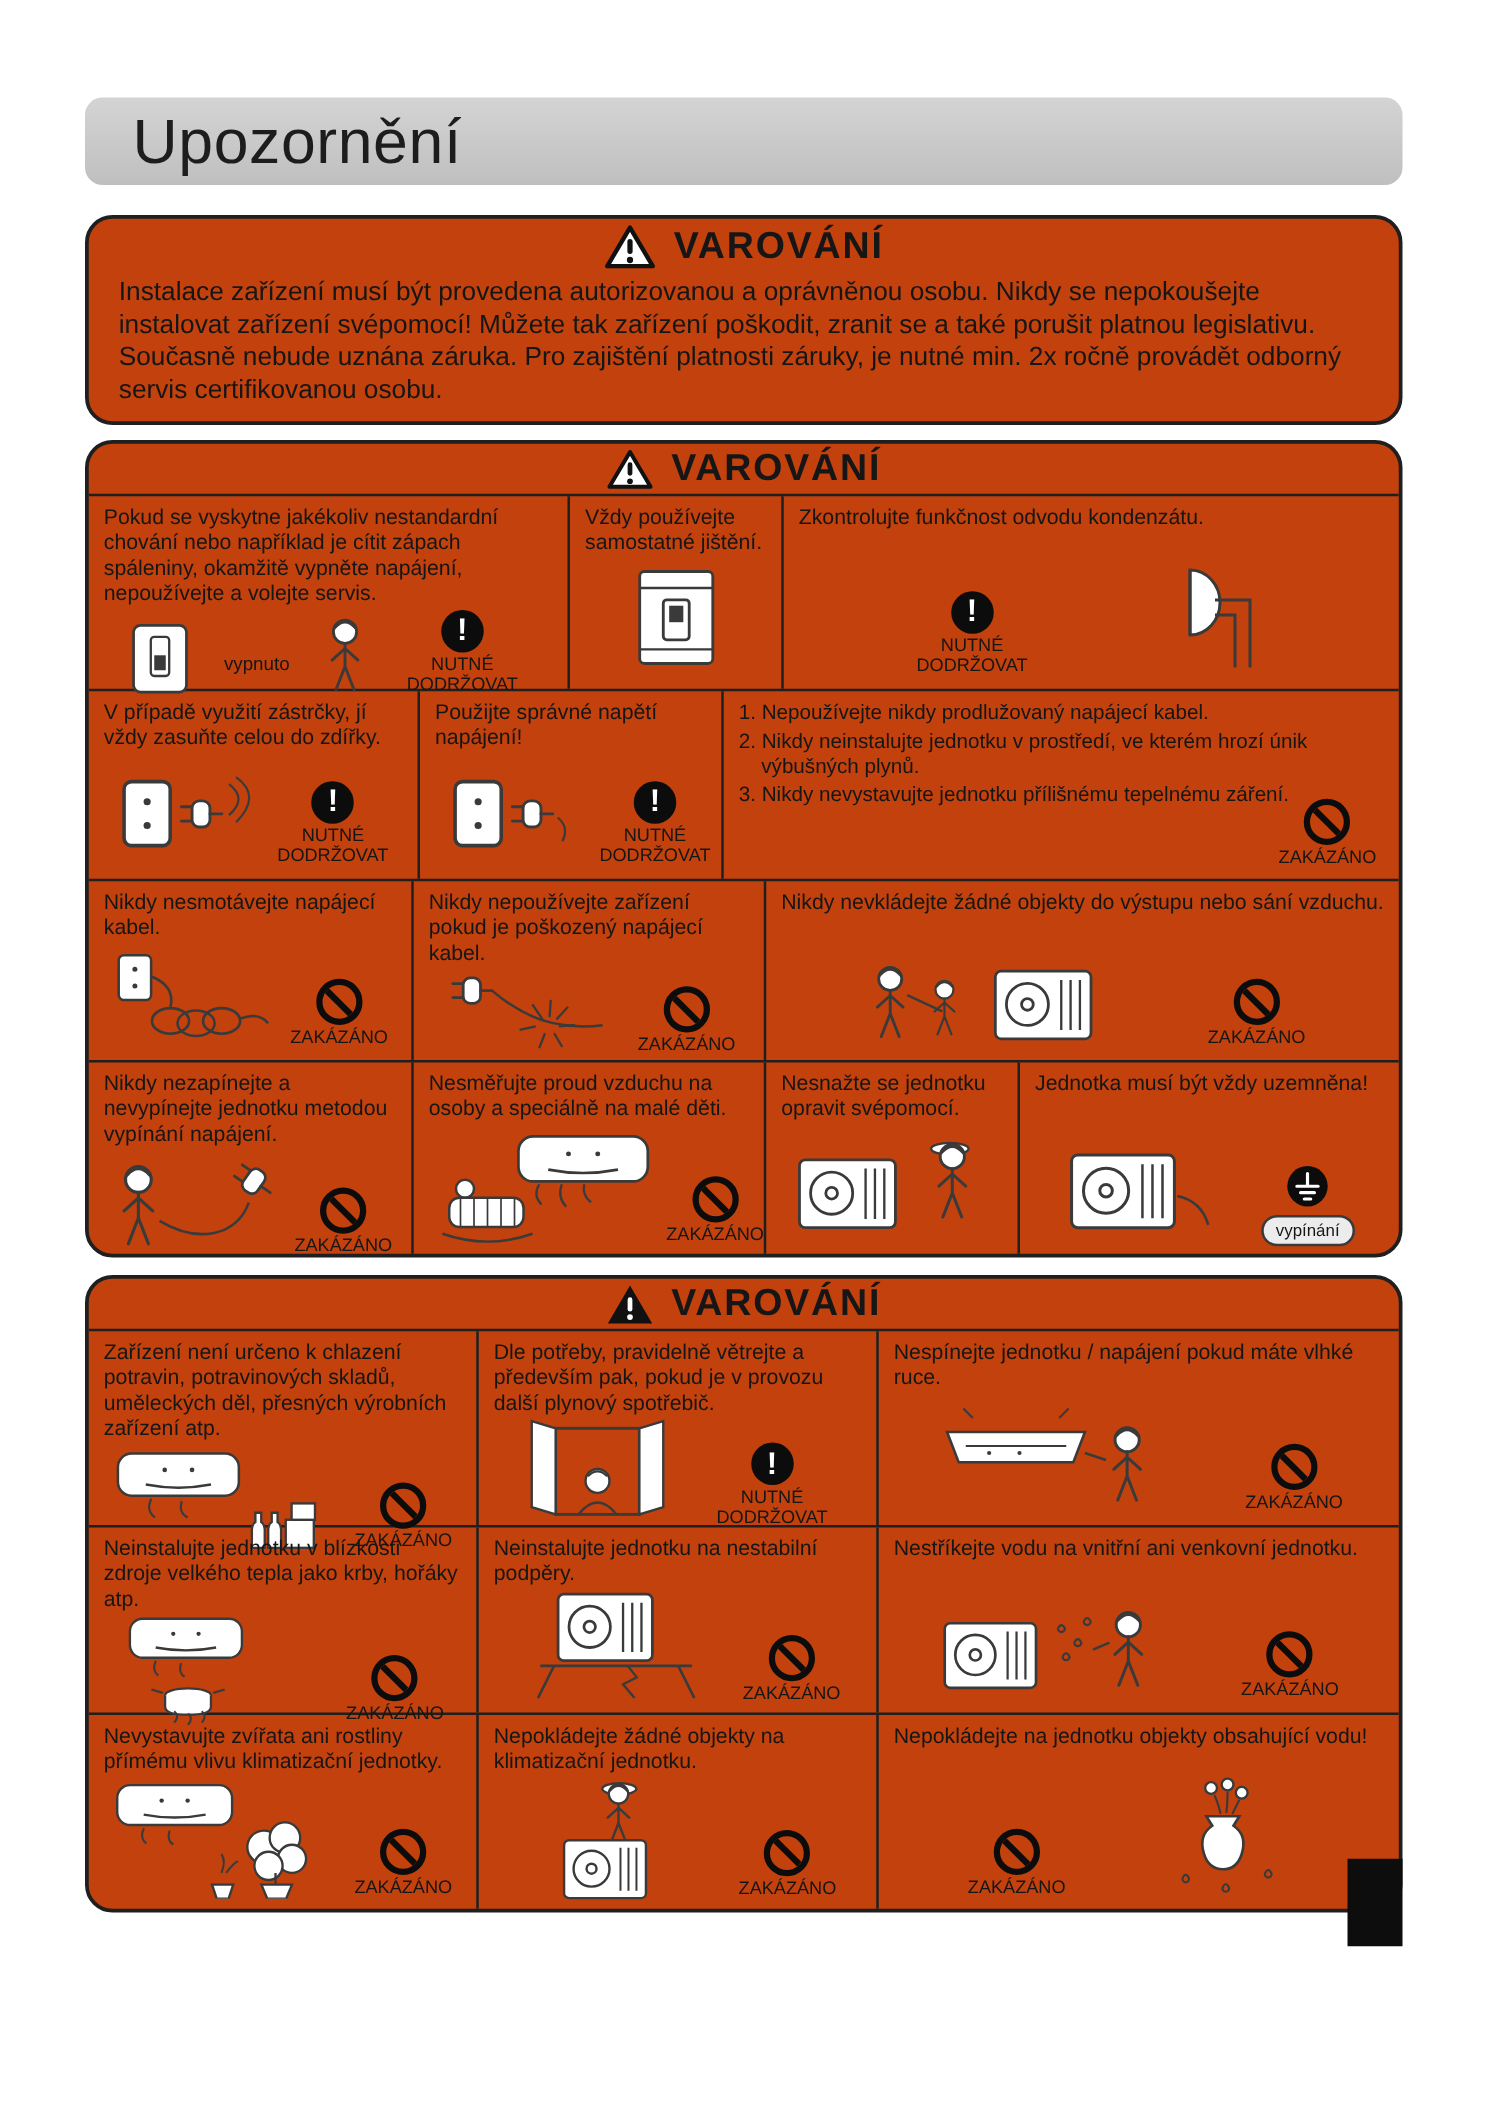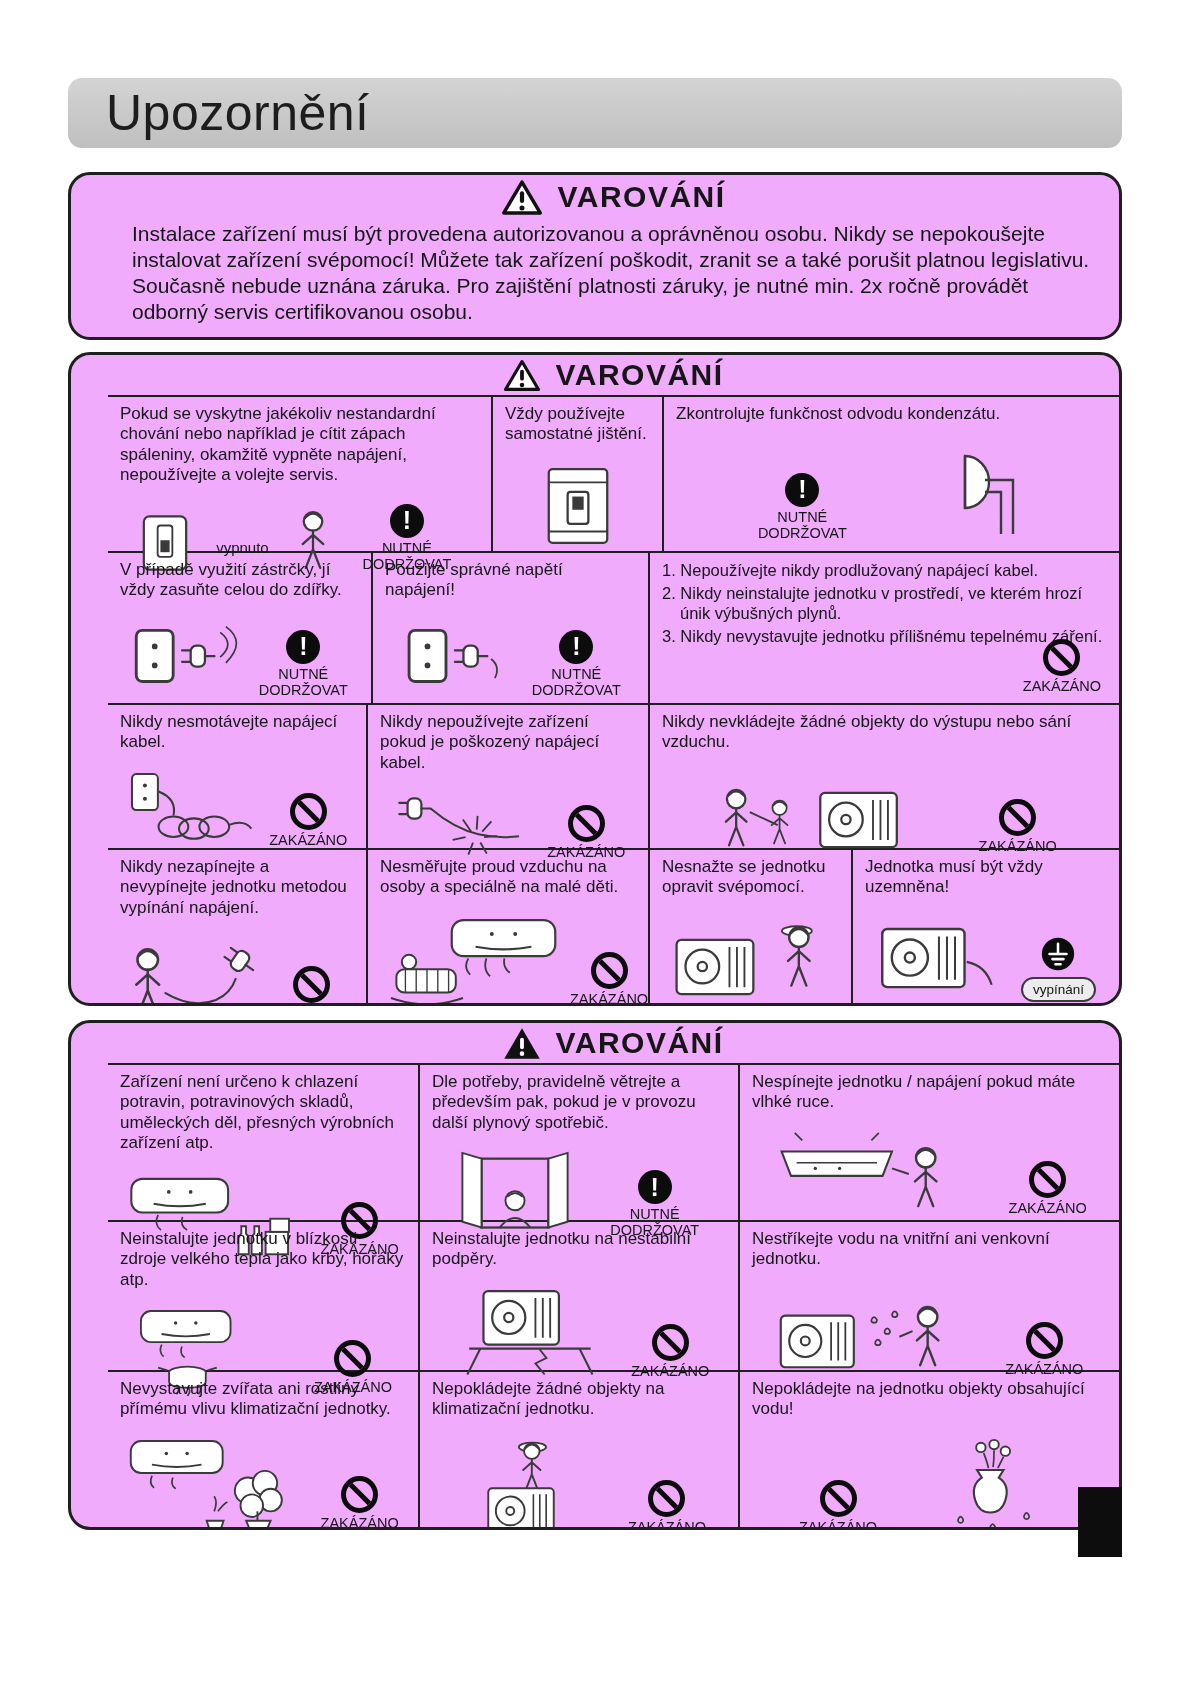--- a/index.html
+++ b/index.html
@@ -11,34 +11,34 @@
   .sheet { position:relative; width:1191px; height:1684px; background:#fff; overflow:hidden; }
 
   .titlebar {
     position:absolute; left:68px; top:78px; width:1054px; height:70px;
     background:linear-gradient(180deg,#d4d4d4,#bfbfbf); border-radius:14px;
     display:flex; align-items:center;
   }
   .titlebar h1 { margin:0 0 0 38px; font-size:50px; font-weight:400; letter-spacing:.5px; color:#1d1d1d; }
 
   .wbox {
-    position:absolute; left:68px; width:1054px; background:#f0abfc;
-    border:3px solid #1f1f1f; border-radius:22px; overflow:hidden;padding-left:37px;
+    position:absolute; left:68px; width:1054px; background:#c2410c;
+    border:3px solid #1f1f1f; border-radius:22px; overflow:hidden;
   }
   .box1 { top:172px; height:168px; }
   .box2 { top:352px; height:654px; }
   .box3 { top:1020px; height:510px; }
 
   .wbox-head { display:flex; align-items:center; justify-content:center; gap:14px; height:44px; }
   .box2 .wbox-head, .box3 .wbox-head { height:40px; }
   .wtitle { font-size:30px; font-weight:700; letter-spacing:1.5px; }
   .box1-text { margin:2px 24px 16px; font-size:21px; line-height:1.24; }
 
   .row { display:flex; border-top:2.4px solid #1f1f1f; }
-  .cell { position:relative; padding:7px 12px 4px; display:flex; flex-direction:column;gap:16px; }
+  .cell { position:relative; padding:7px 12px 4px; display:flex; flex-direction:column; }
   .cell + .cell { border-left:2.4px solid #1f1f1f; }
   .cell-text { margin:0; font-size:17px; line-height:1.2; }
   .art { flex:1; display:flex; align-items:flex-end; justify-content:space-evenly; gap:8px; padding:2px 2px 5px; }
   .art.center { align-items:center; }
 
   .badge { display:flex; flex-direction:column; align-items:center; line-height:1.1; flex:0 0 auto; }
   .dot { width:34px; height:34px; border-radius:50%; background:#0c0c0c; color:#fff;
          display:flex; align-items:center; justify-content:center; margin-bottom:3px; }
   .dot::after { content:"!"; font-size:25px; font-weight:700; }
   .ring { position:relative; width:37px; height:37px; border:5px solid #0c0c0c; border-radius:50%;
@@ -190,21 +190,21 @@
                 <use href="#g-plug" transform="translate(56,26)"></use>
                 <path d="M98 14 q16 12 0 26 M104 8 q22 16 0 38" fill="none" stroke="#3a3a3a" stroke-width="1.8"></path>
               </svg>
           </span>
           <div class="badge">
             <span class="dot"></span>
             <span class="blabel">NUTNÉ DODRŽOVAT</span>
           </div>
         </div>
       </div>
-      <div class="cell" style="width:277px">
+      <div class="cell" style="width:243px">
         <p class="cell-text">Použijte správné napětí napájení!</p>
         <div class="art">
           <span class="illu">
             <svg width="116" height="80" viewBox="0 0 120 84">
                 <use href="#g-outlet" transform="translate(12,10) scale(1.25)"></use>
                 <use href="#g-plug" transform="translate(60,26)"></use>
                 <path d="M100 42 q10 8 4 20" fill="none" stroke="#3a3a3a" stroke-width="1.8"></path>
               </svg>
           </span>
           <div class="badge">

